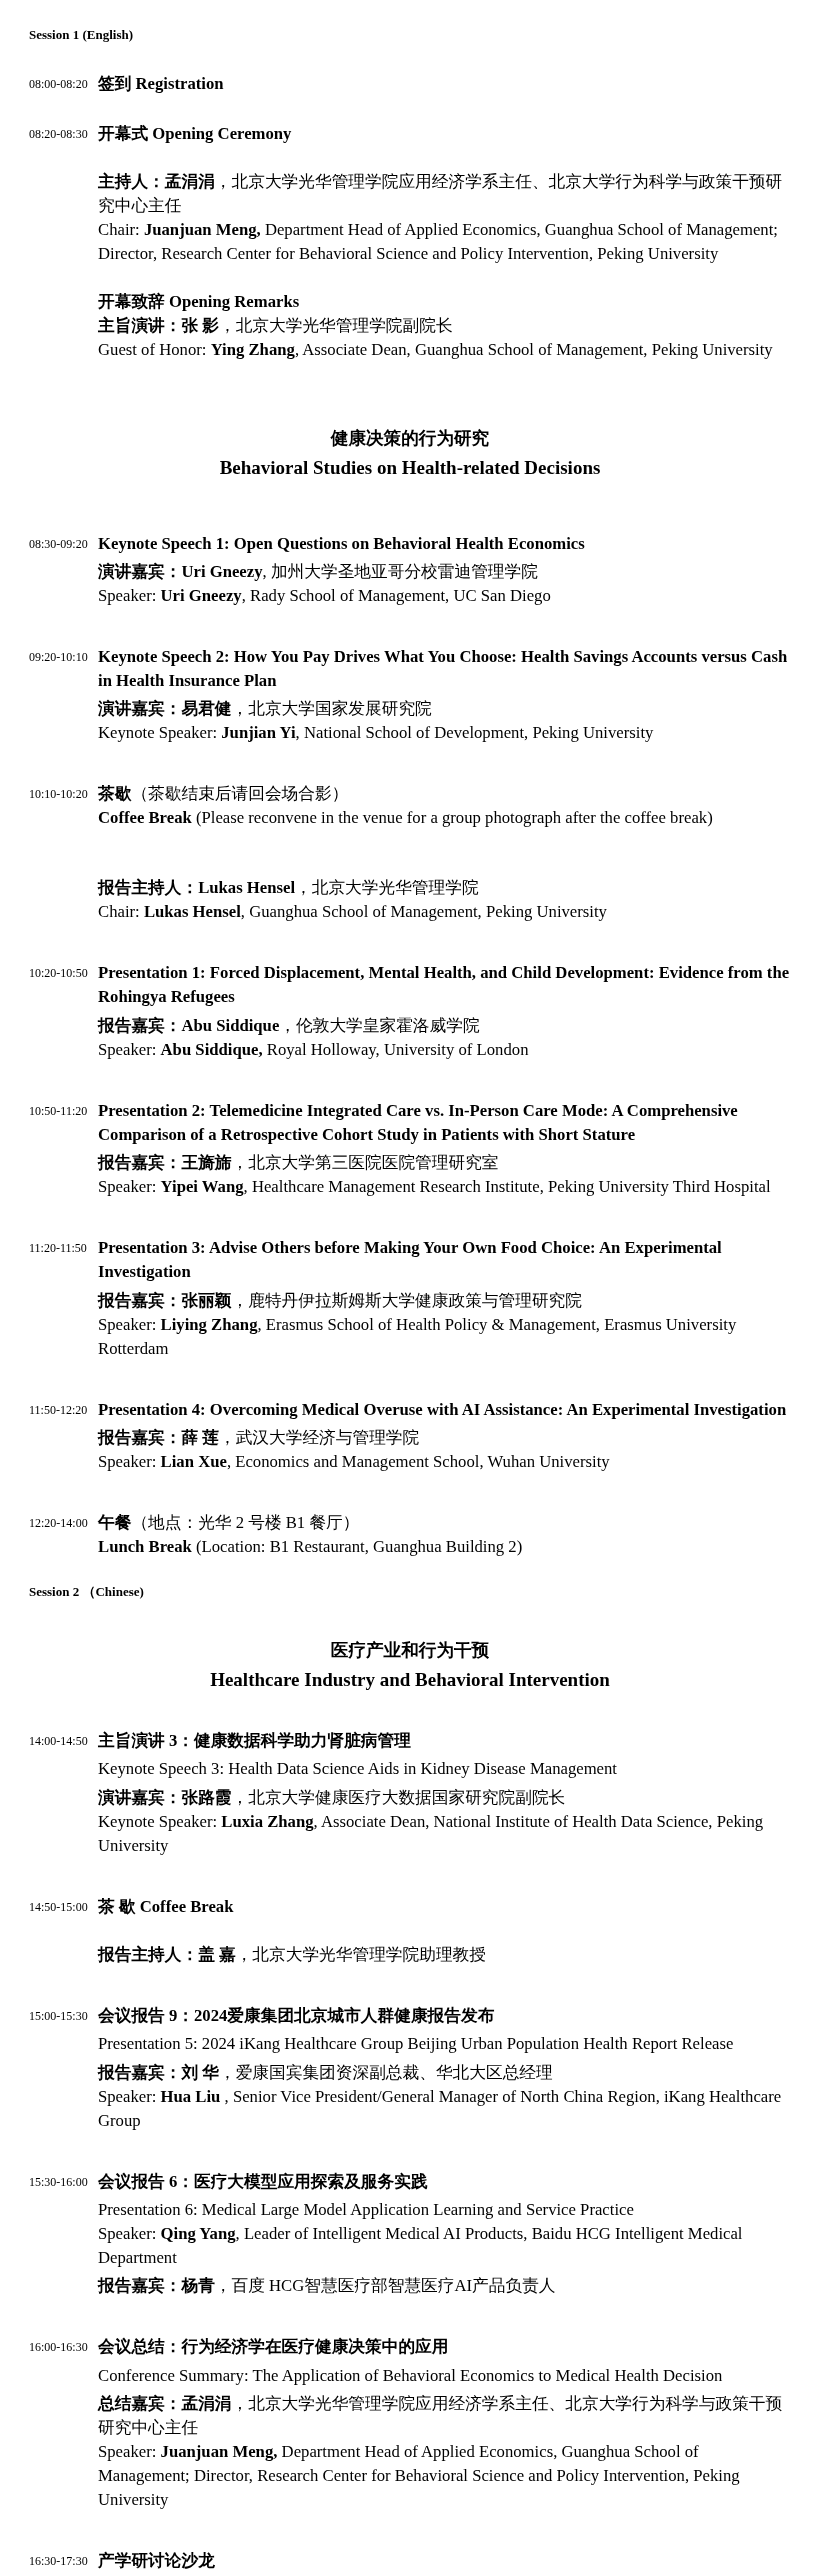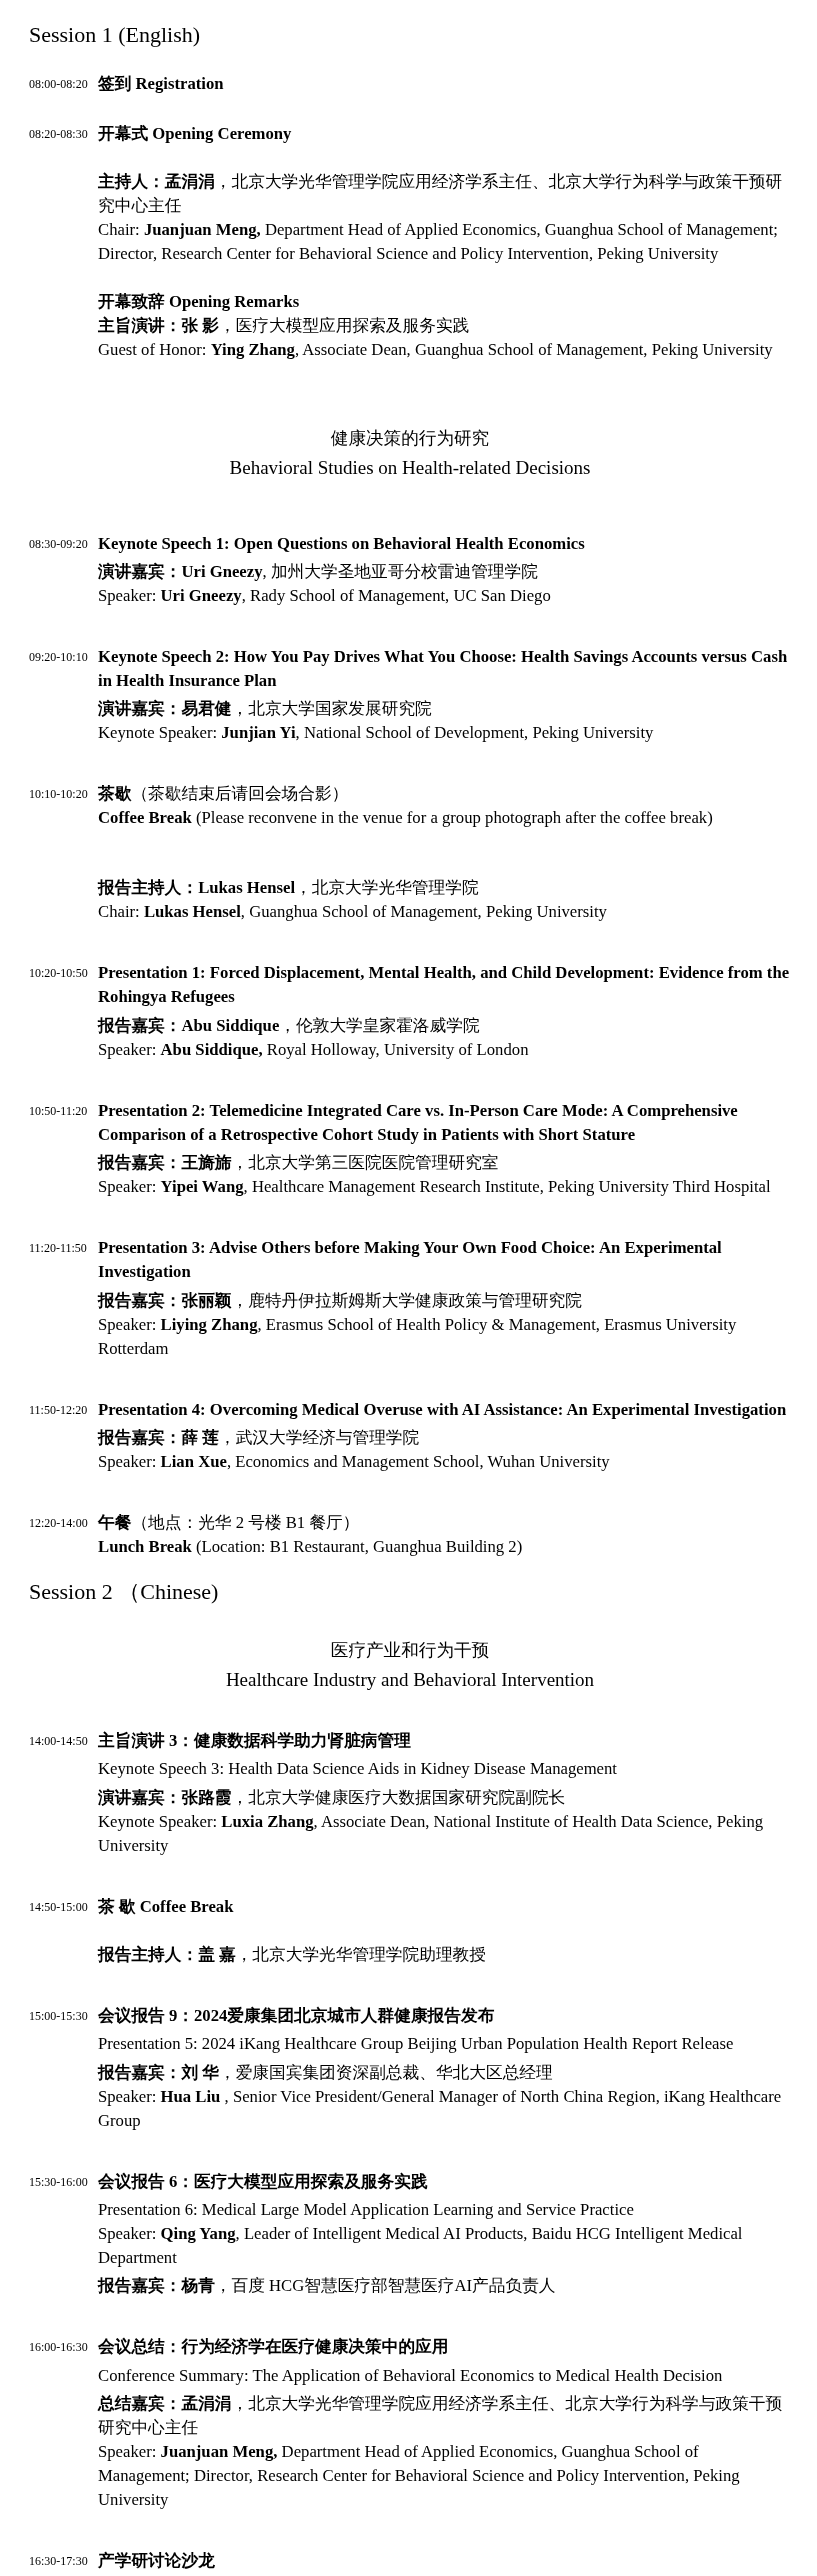--- a/index.html
+++ b/index.html
@@ -1,32 +1,32 @@
 <!DOCTYPE html>
 <html style="font-size:14px"><head>
 <meta charset="utf-8">
 <style>
   html,body{margin:0;padding:0;background:#ffffff;}
   body{width:817px;min-height:2576px;color:#000;
        font-family:"Liberation Serif","DejaVu Serif",serif;
        -webkit-font-smoothing:antialiased;box-sizing:border-box;}
   .page{padding:23px 26px 21px 29px;box-sizing:border-box;}
-  .session{font-weight:400;font-size:22px;line-height:24px;}
+  .session{font-weight:700;font-size:13px;line-height:24px;}
   .row{display:flex;margin-top:37px;}
   .row.mt0{margin-top:0;}
   .row.mt28{margin-top:24.6px;}
   .row.mt30{margin-top:26px;}
   .row.mt52{margin-top:46px;}
   .time{width:69px;flex:none;font-size:12px;line-height:24px;}
   .content{flex:1;min-width:0;}
   .ln{font-size:16.7px;line-height:24px;}
   .ln.gap{margin-top:24px;}
   .ln.sub{margin-top:4.4px;}
   .b{font-weight:700;}
-  .head{text-align:center;font-weight:400;margin:62px 0 49px 0;}
+  .head{text-align:center;font-weight:700;margin:62px 0 49px 0;}
   .head .zh{font-size:17.6px;line-height:29px;}
   .head .en{font-size:19px;line-height:30px;}
   .head.h2{margin:32px 0 34px 0;}
 </style>
 </head>
 <body>
 
 <div class="page">
 
   <div class="session">Session 1 (English)</div>
@@ -38,21 +38,21 @@
     </div>
   </div>
 
   <div class="row mt30">
     <div class="time">08:20-08:30</div>
     <div class="content">
       <div class="ln b">开幕式 Opening Ceremony</div>
       <div class="ln gap"><span class="b">主持人：孟涓涓</span><span>，北京大学光华管理学院应用经济学系主任、北京大学行为科学与政策干预研究中心主任</span></div>
       <div class="ln"><span>Chair: </span><span class="b">Juanjuan Meng,</span><span> Department Head of Applied Economics, Guanghua School of Management; Director, Research Center for Behavioral Science and Policy Intervention, Peking University</span></div>
       <div class="ln b gap">开幕致辞 Opening Remarks</div>
-      <div class="ln"><span class="b">主旨演讲：张 影</span><span>，医疗大模型应用探索及服务实践</span></div>
+      <div class="ln"><span class="b">主旨演讲：张 影</span><span>，北京大学光华管理学院副院长</span></div>
       <div class="ln"><span>Guest of Honor: </span><span class="b">Ying Zhang</span><span>, Associate Dean, Guanghua School of Management, Peking University</span></div>
     </div>
   </div>
 
   <div class="head">
     <div class="zh">健康决策的行为研究</div>
     <div class="en">Behavioral Studies on Health-related Decisions</div>
   </div>
 
   <div class="row mt0">

